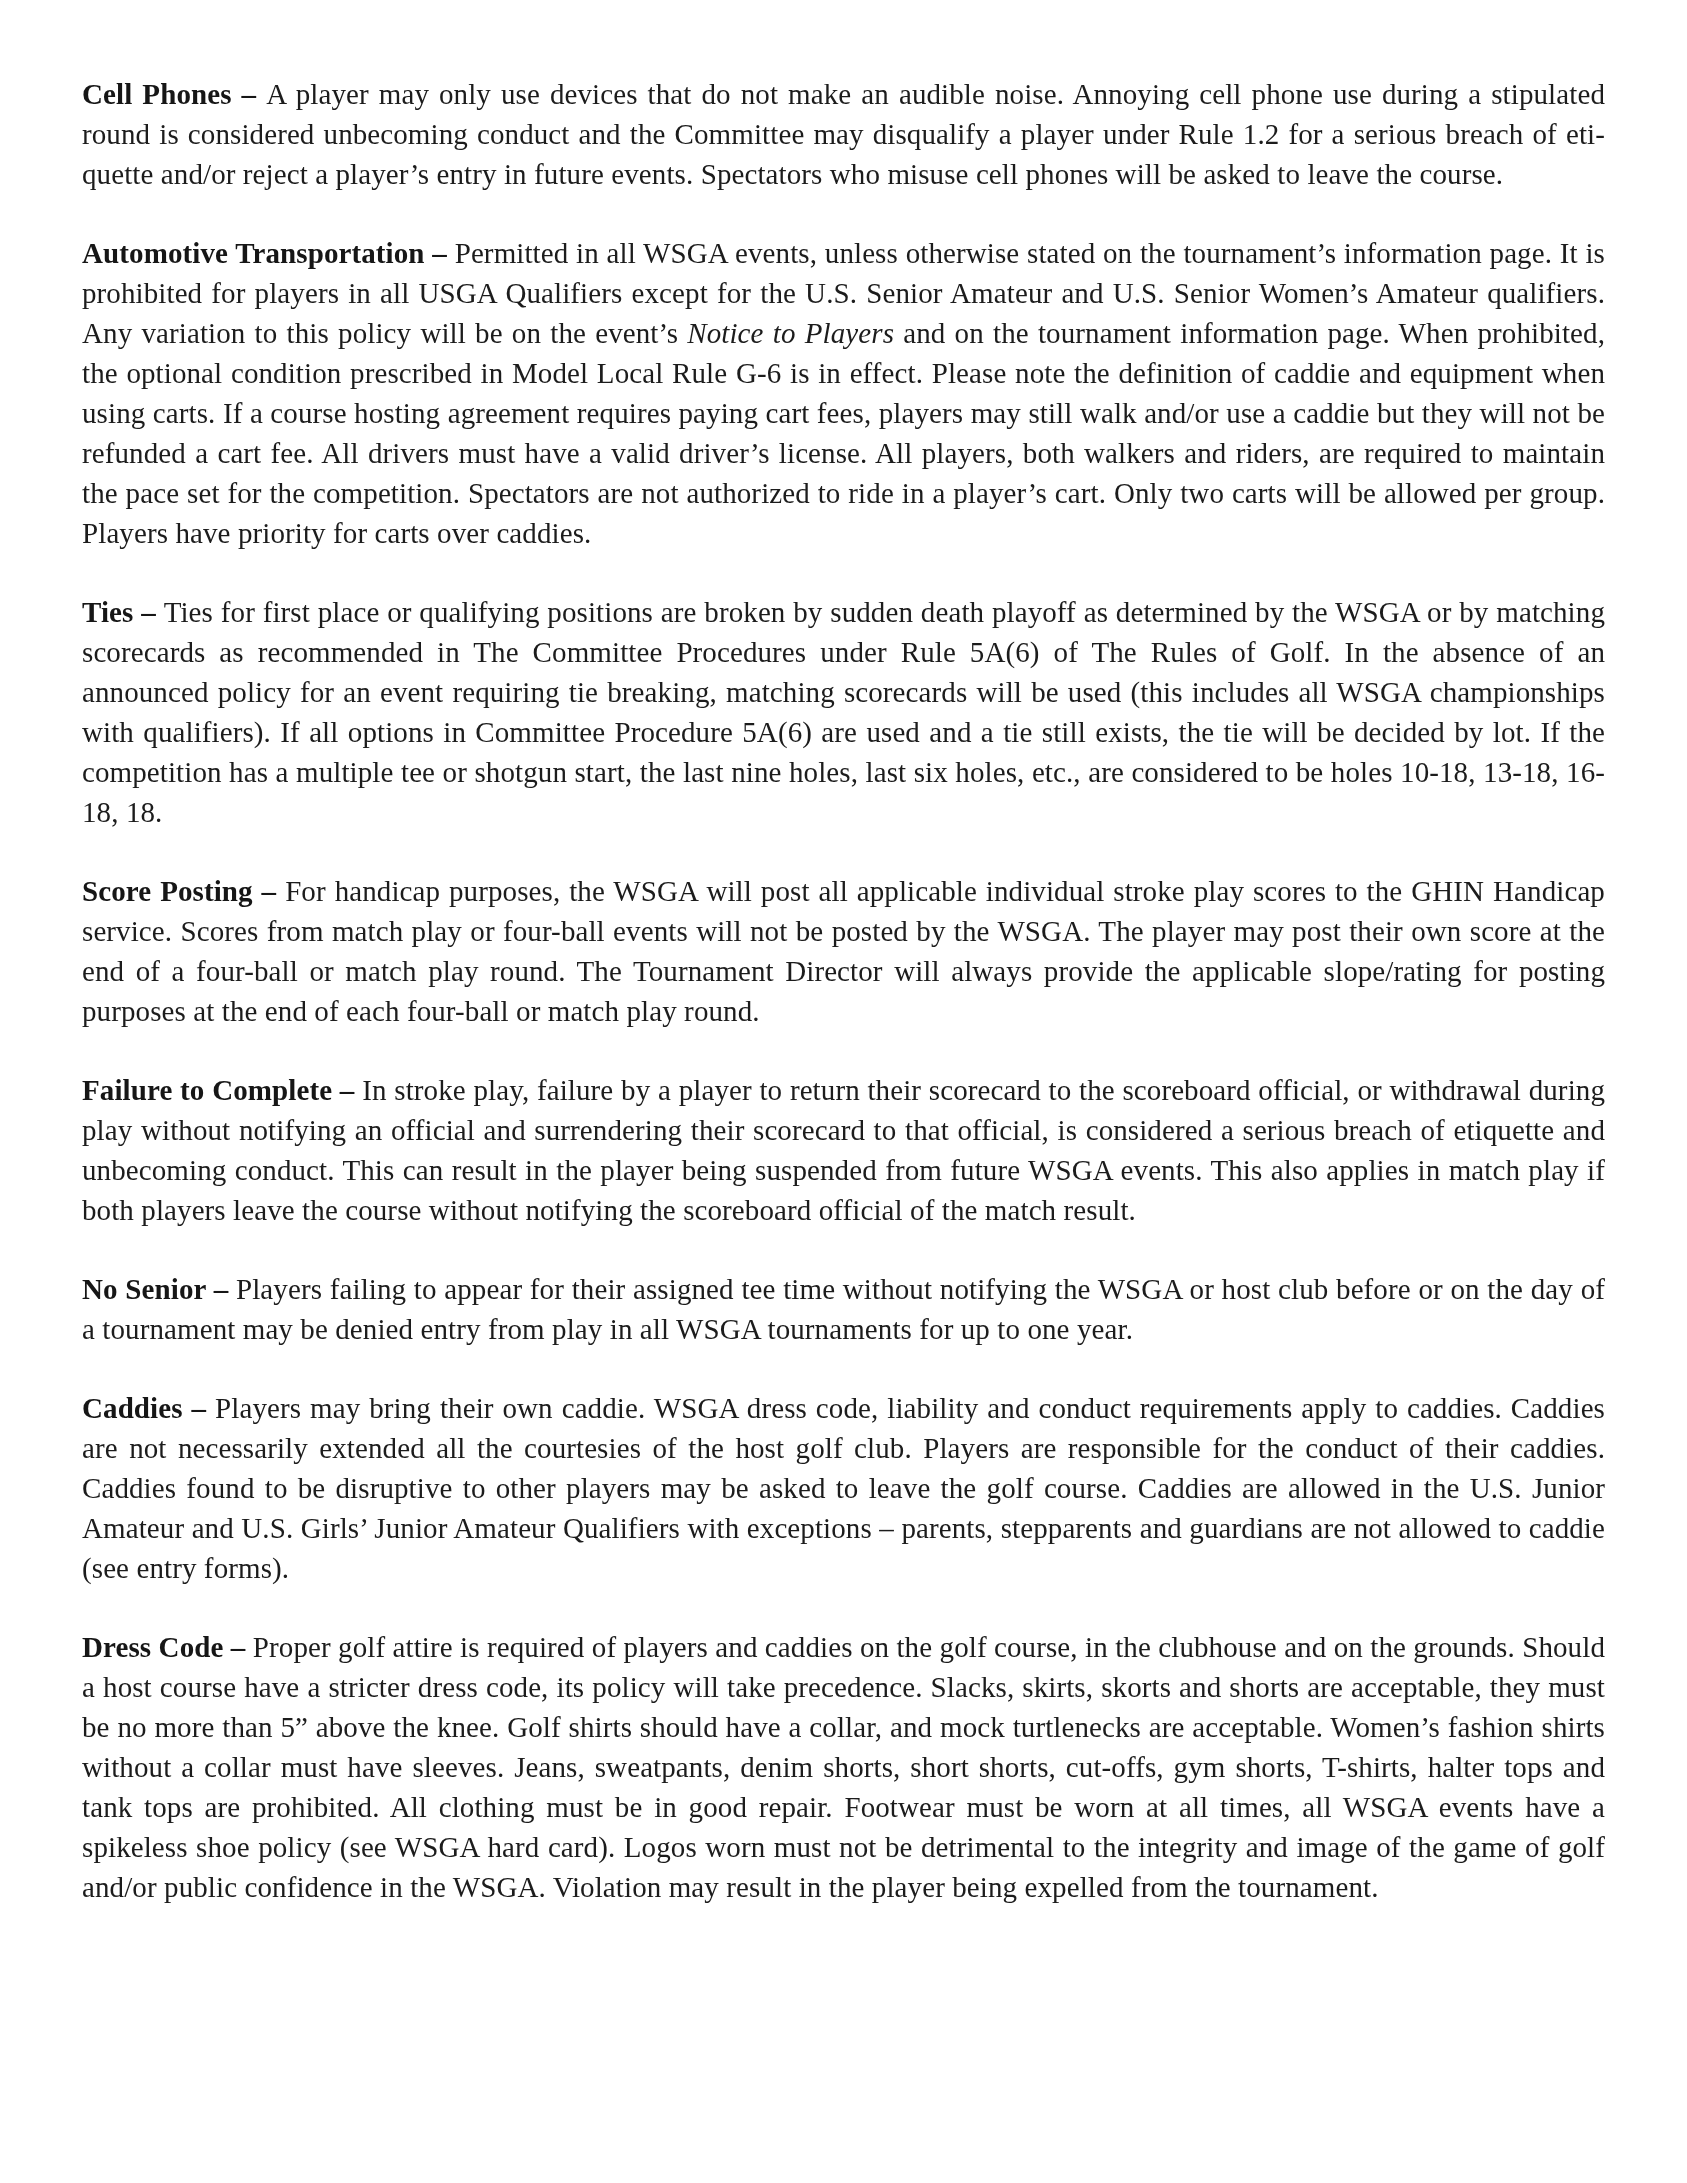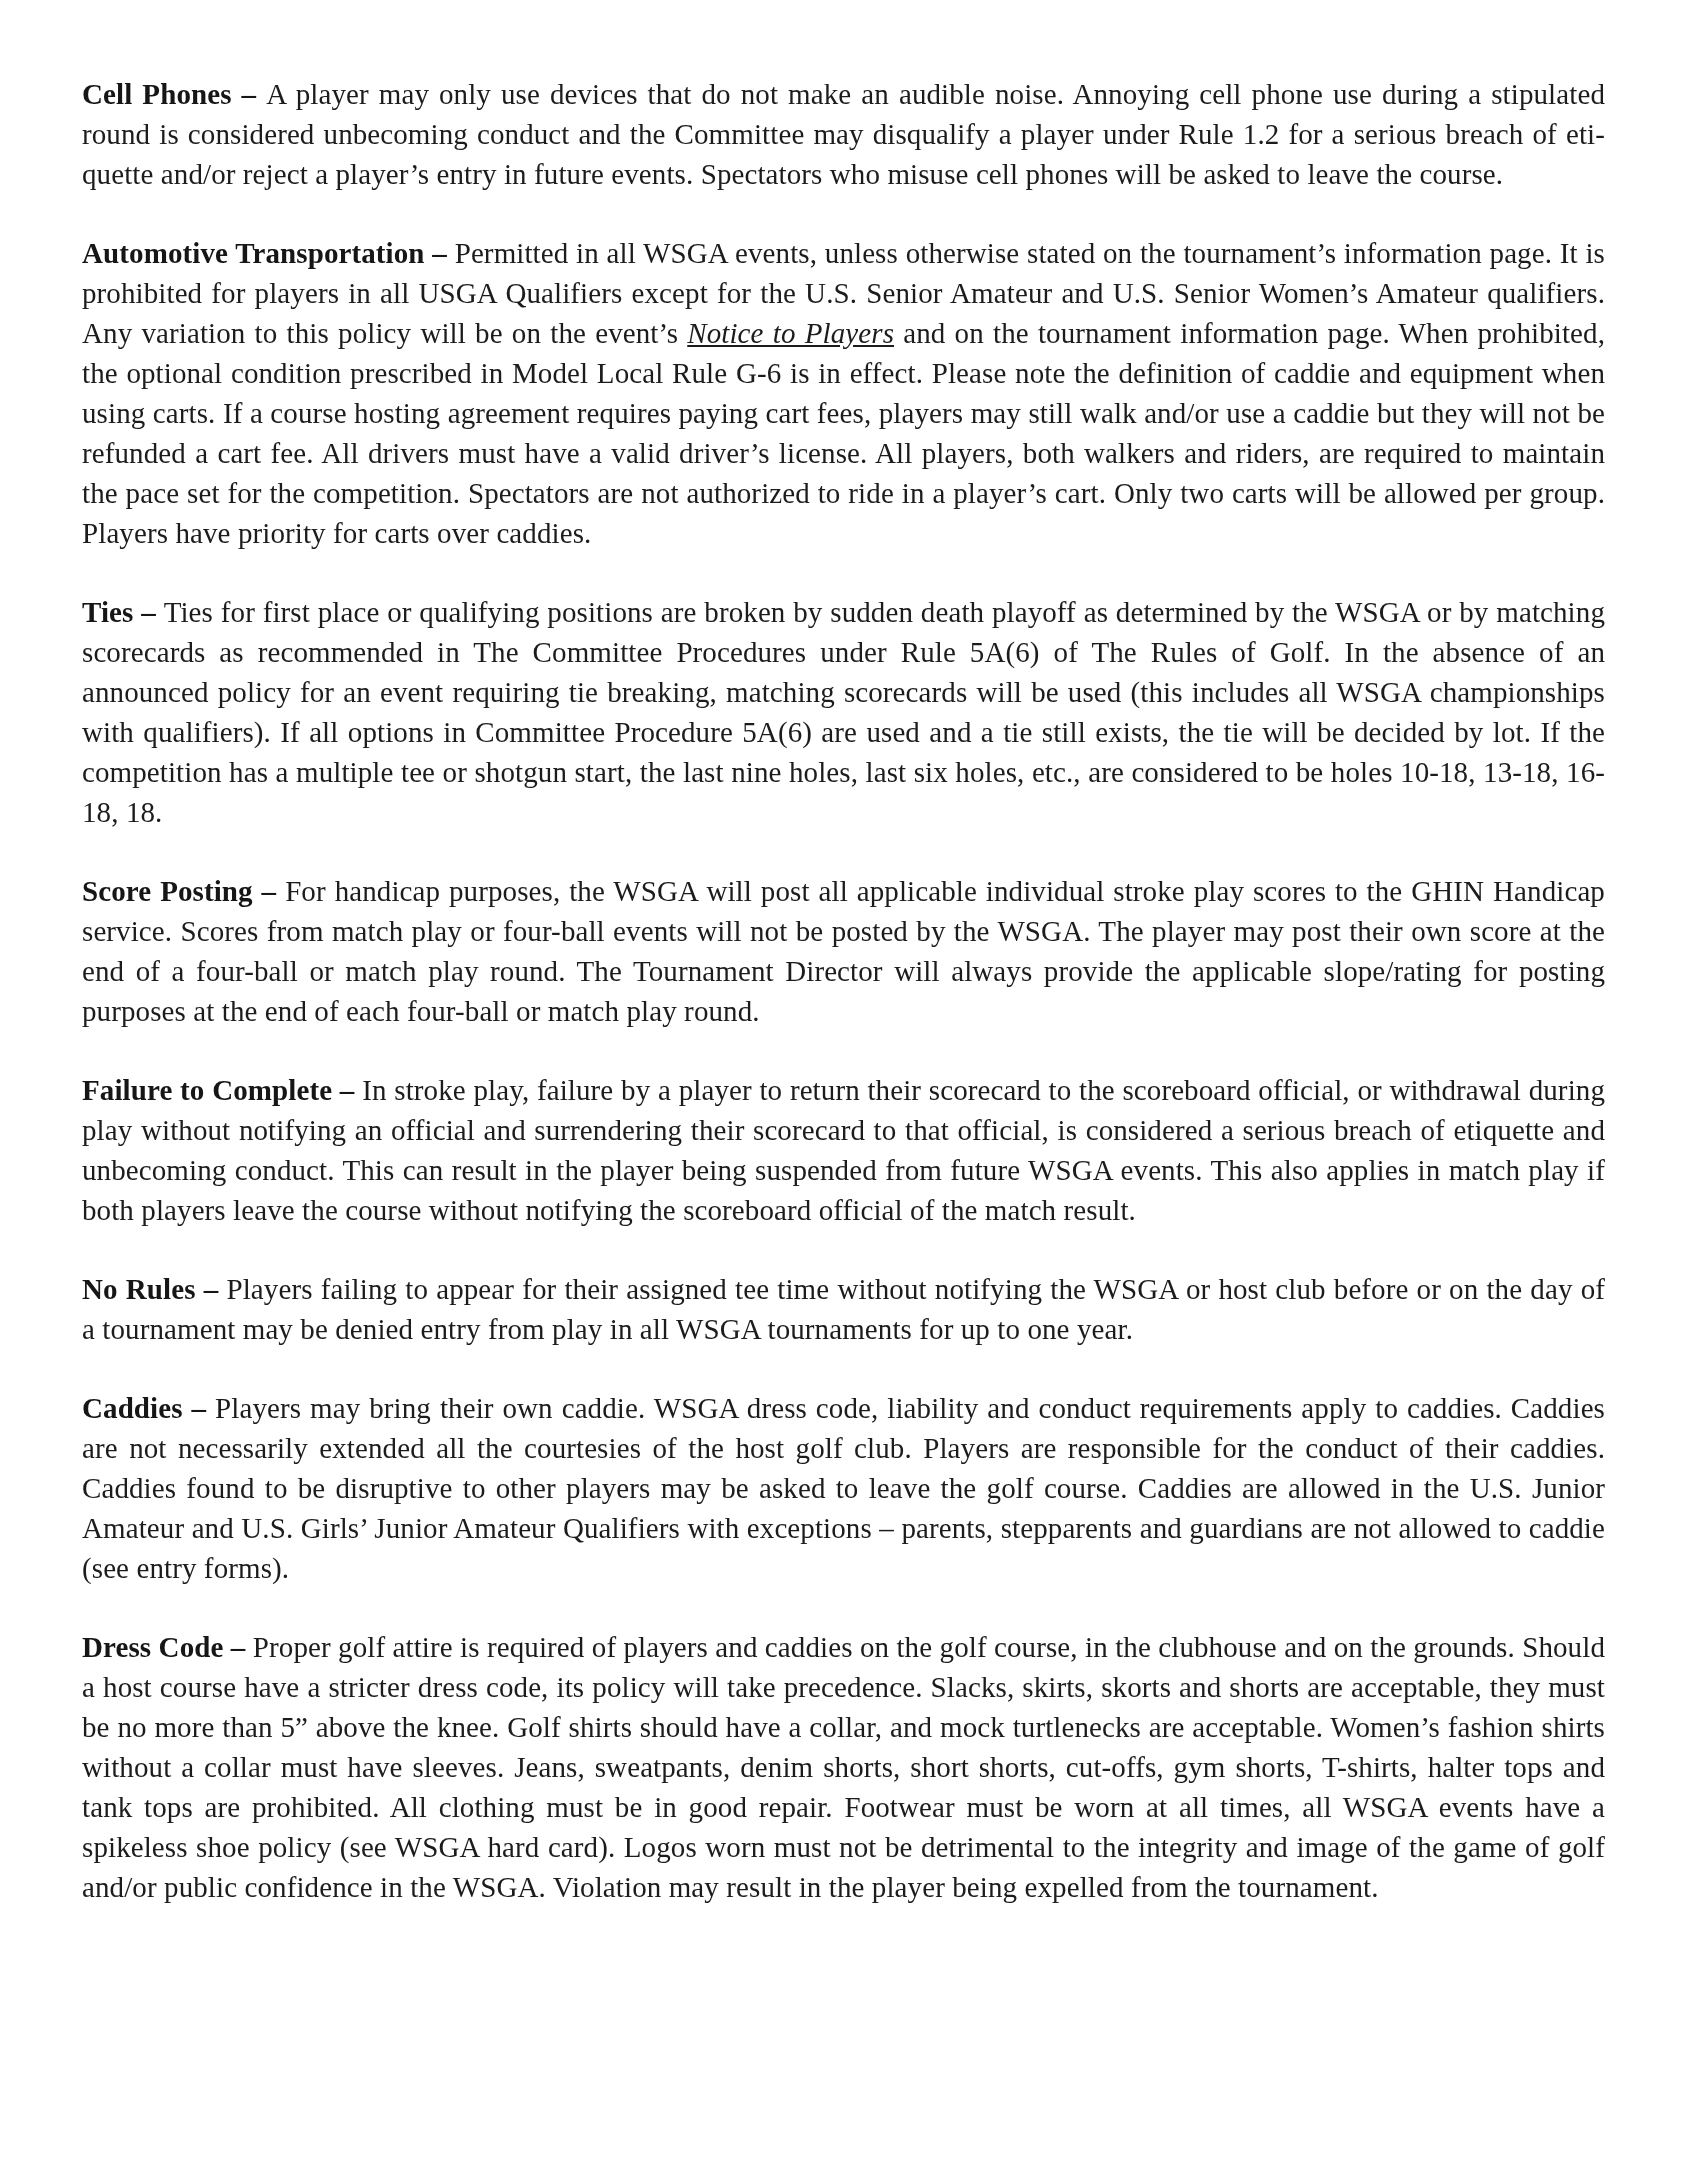--- a/index.html
+++ b/index.html
@@ -26,30 +26,30 @@
     line-height: 40px;
     color: #1c1c1c;
     text-align: justify;
     letter-spacing: 0.1px;
   }
   .para:last-child { margin-bottom: 16px; }
   .heading, .separator {
     font-weight: bold;
     color: #161616;
   }
-  .italic { font-style: italic; text-decoration: underline; }
+  .italic { font-style: italic; }
 </style>
 </head>
 <body>
 
 <main class="page">
   <section>
       <p class="para"><strong class="heading">Cell Phones</strong><strong class="separator"> – </strong><span>A player may only use devices that do not make an audible noise. Annoying cell phone use during a stipulated round is considered unbecoming conduct and the Committee may disqualify a player under Rule 1.2 for a serious breach of eti-quette and/or reject a player’s entry in future events. Spectators who misuse cell phones will be asked to leave the course.</span></p>
       <p class="para"><strong class="heading">Automotive Transportation</strong><strong class="separator"> – </strong><span>Permitted in all WSGA events, unless otherwise stated on the tournament’s information page. It is prohibited for players in all USGA Qualifiers except for the U.S. Senior Amateur and U.S. Senior Women’s Amateur qualifiers. Any variation to this policy will be on the event’s </span><span class="italic">Notice to Players</span><span> and on the tournament information page. When prohibited, the optional condition prescribed in Model Local Rule G-6 is in effect. Please note the definition of caddie and equipment when using carts. If a course hosting agreement requires paying cart fees, players may still walk and/or use a caddie but they will not be refunded a cart fee.  All drivers must have a valid driver’s license. All players, both walkers and riders, are required to maintain the pace set for the competition. Spectators are not authorized to ride in a player’s cart. Only two carts will be allowed per group. Players have priority for carts over caddies.</span></p>
       <p class="para"><strong class="heading">Ties</strong><strong class="separator"> – </strong><span>Ties for first place or qualifying positions are broken by sudden death playoff as determined by the WSGA or by matching scorecards as recommended in The Committee Procedures under Rule 5A(6) of The Rules of Golf. In the absence of an announced policy for an event requiring tie breaking, matching scorecards will be used (this includes all WSGA championships with qualifiers).  If all options in Committee Procedure 5A(6) are used and a tie still exists, the tie will be decided by lot. If the competition has a multiple tee or shotgun start, the last nine holes, last six holes, etc., are considered to be holes 10-18, 13-18, 16-18, 18.</span></p>
       <p class="para"><strong class="heading">Score Posting</strong><strong class="separator"> – </strong><span>For handicap purposes, the WSGA will post all applicable individual stroke play scores to the GHIN Handicap service. Scores from match play or four-ball events will not be posted by the WSGA. The player may post their own score at the end of a four-ball or match play round. The Tournament Director will always provide the applicable slope/rating for posting purposes at the end of each four-ball or match play round.</span></p>
       <p class="para"><strong class="heading">Failure to Complete</strong><strong class="separator"> – </strong><span>In stroke play, failure by a player to return their scorecard to the scoreboard official, or withdrawal during play without notifying an official and surrendering their scorecard to that official, is considered a serious breach of etiquette and unbecoming conduct. This can result in the player being suspended from future WSGA events. This also applies in match play if both players leave the course without notifying the scoreboard official of the match result.</span></p>
-      <p class="para"><strong class="heading">No Rules</strong><strong class="separator"> – </strong><span>Players failing to appear for their assigned tee time without notifying the WSGA or host club before or on the day of a tournament may be denied entry from play in all WSGA tournaments for up to one year.</span></p>
+      <p class="para"><strong class="heading">No Senior</strong><strong class="separator"> – </strong><span>Players failing to appear for their assigned tee time without notifying the WSGA or host club before or on the day of a tournament may be denied entry from play in all WSGA tournaments for up to one year.</span></p>
       <p class="para"><strong class="heading">Caddies</strong><strong class="separator"> – </strong><span>Players may bring their own caddie.  WSGA dress code, liability and conduct requirements apply to caddies. Caddies are not necessarily extended all the courtesies of the host golf club. Players are responsible for the conduct of their caddies. Caddies found to be disruptive to other players may be asked to leave the golf course. Caddies are allowed in the U.S. Junior Amateur and U.S. Girls’ Junior Amateur Qualifiers with exceptions – parents, stepparents and guardians are not allowed to caddie (see entry forms).</span></p>
       <p class="para"><strong class="heading">Dress Code</strong><strong class="separator"> – </strong><span>Proper golf attire is required of players and caddies on the golf course, in the clubhouse and on the grounds. Should a host course have a stricter dress code, its policy will take precedence. Slacks, skirts, skorts and shorts are acceptable, they must be no more than 5” above the knee. Golf shirts should have a collar, and mock turtlenecks are acceptable. Women’s fashion shirts without a collar must have sleeves. Jeans, sweatpants, denim shorts, short shorts, cut-offs, gym shorts, T-shirts, halter tops and tank tops are prohibited. All clothing must be in good repair. Footwear must be worn at all times, all WSGA events have a spikeless shoe policy (see WSGA hard card).  Logos worn must not be detrimental to the integrity and image of the game of golf and/or public confidence in the WSGA. Violation may result in the player being expelled from the tournament.</span></p>
     </section>
 </main>
 
 
 </body></html>

